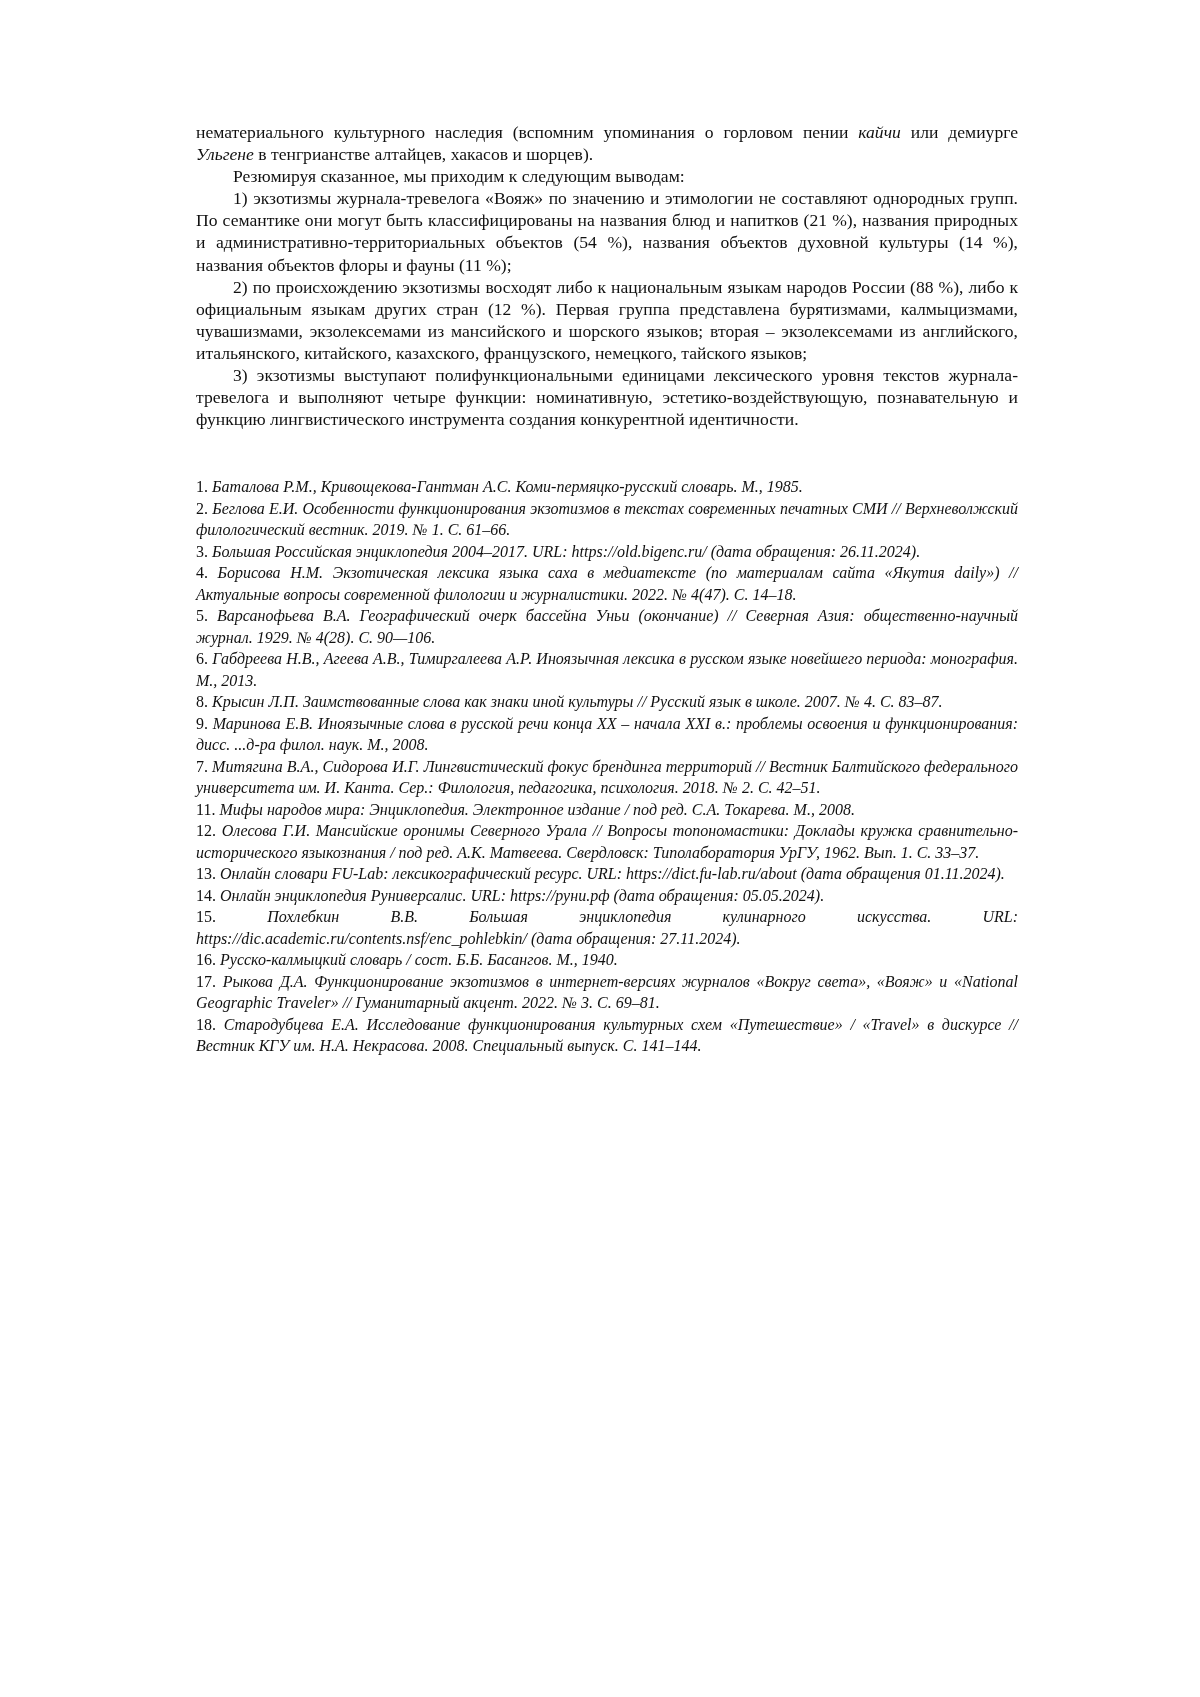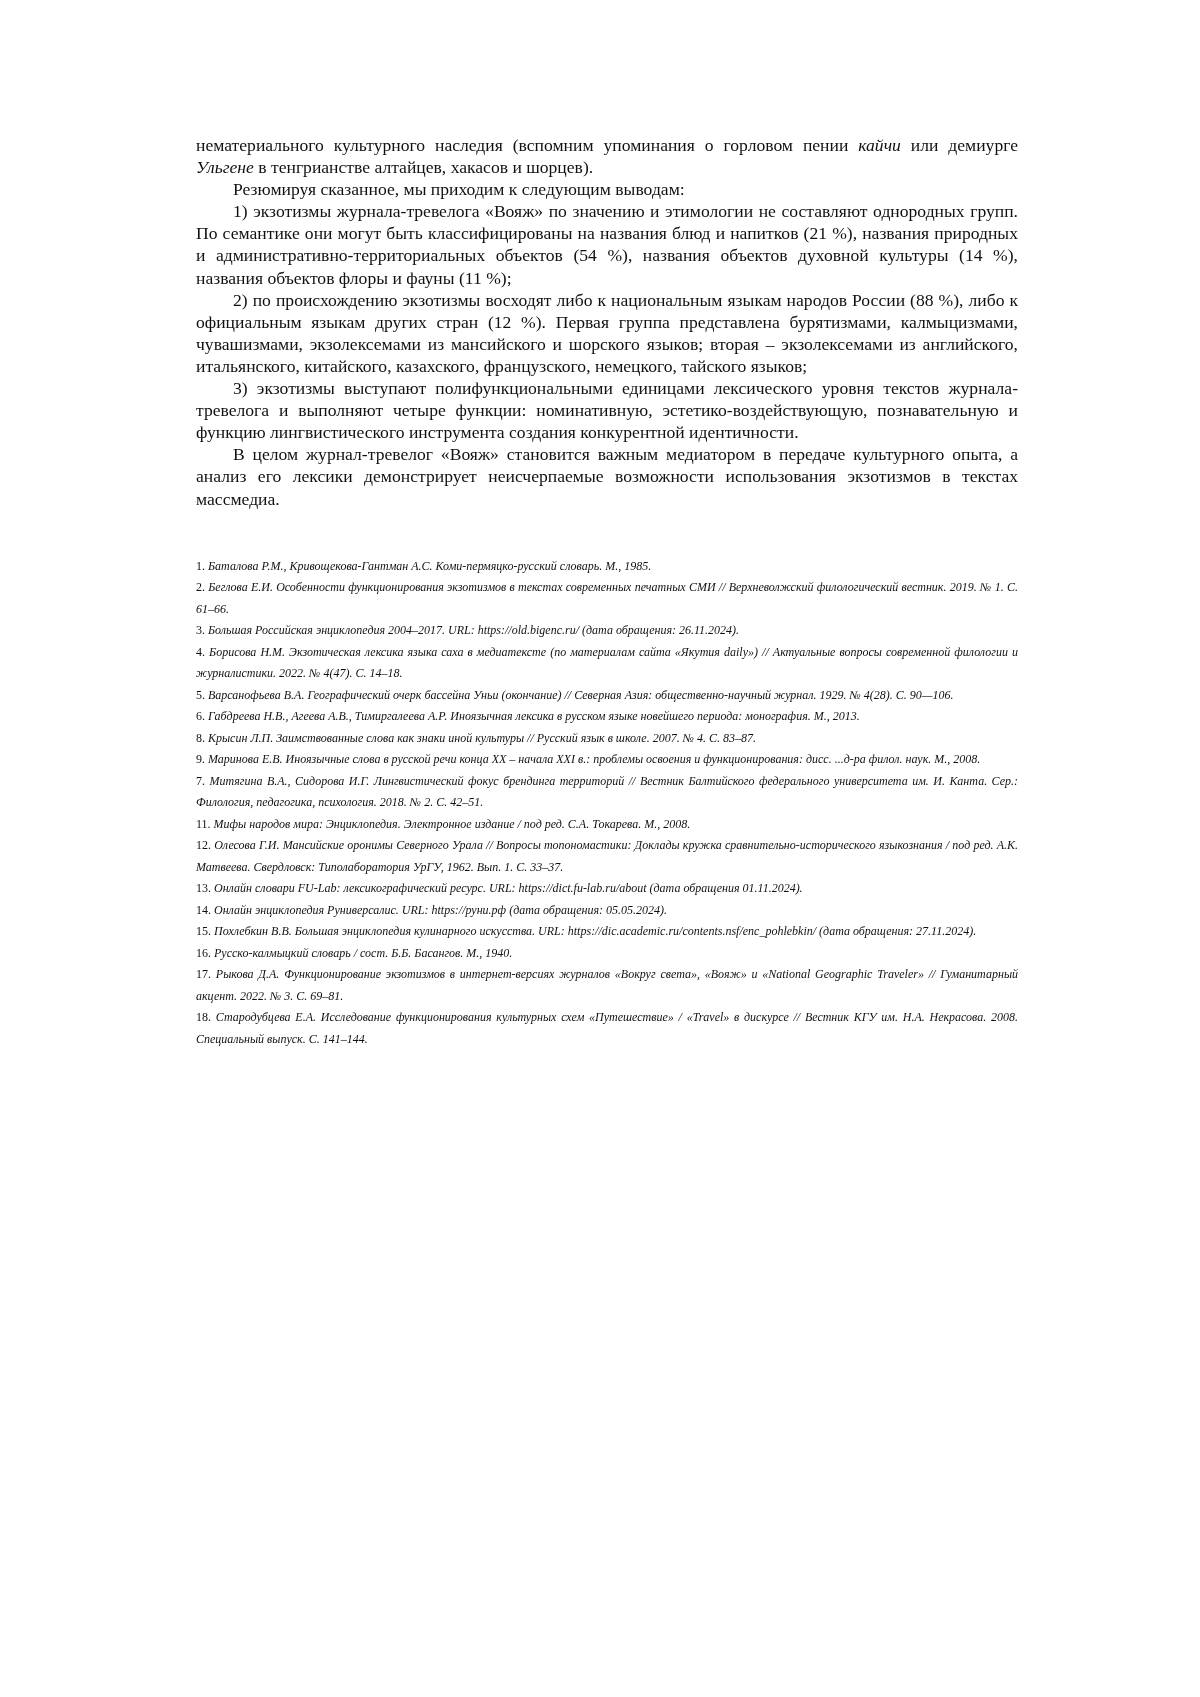--- a/index.html
+++ b/index.html
@@ -12,21 +12,21 @@
     width: 1200px;
     height: 1697px;
     background: #ffffff;
     overflow: hidden;
     font-family: "Liberation Serif", "DejaVu Serif", serif;
     color: #111111;
   }
   .content {
     position: absolute;
     left: 196px;
-    top: 134px;
+    top: 121px;
     width: 822px;
   }
   
   .body-text p {
     margin: 0;
     font-size: 17.6px;
     line-height: 22.1px;
     text-align: justify;
   }
   .body-text p.indent {
@@ -34,21 +34,21 @@
   }
   .body-text em {
     font-style: italic;
   }
   
   .references {
     margin-top: 46px;
   }
   .references p {
     margin: 0;
-    font-size: 12px;
+    font-size: 16px;
     line-height: 21.5px;
     text-align: justify;
   }
   .references .ref-num {
     font-style: normal;
   }
   .references em.ref-text {
     font-style: italic;
   }
   
@@ -66,21 +66,20 @@
 <body>
 
 <div class="page">
   <main class="content">
     <section class="body-text">
         <p class=""><span>нематериального культурного наследия (вспомним упоминания о горловом пении </span><em>кайчи</em><span> или демиурге </span><em>Ульгене</em><span> в тенгрианстве алтайцев, хакасов и шорцев).</span></p>
         <p class="indent"><span>Резюмируя сказанное, мы приходим к следующим выводам:</span></p>
         <p class="indent"><span>1) экзотизмы журнала-тревелога «Вояж» по значению и этимологии не составляют однородных групп. По семантике они могут быть классифицированы на названия блюд и напитков (21 %), названия природных и административно-территориальных объектов (54 %), названия объектов духовной культуры (14 %), названия объектов флоры и фауны (11 %);</span></p>
         <p class="indent"><span>2) по происхождению экзотизмы восходят либо к национальным языкам народов России (88 %), либо к официальным языкам других стран (12 %). Первая группа представлена бурятизмами, калмыцизмами, чувашизмами, экзолексемами из мансийского и шорского языков; вторая – экзолексемами из английского, итальянского, китайского, казахского, французского, немецкого, тайского языков;</span></p>
         <p class="indent"><span>3) экзотизмы выступают полифункциональными единицами лексического уровня текстов журнала-тревелога и выполняют четыре функции: номинативную, эстетико-воздействующую, познавательную и функцию лингвистического инструмента создания конкурентной идентичности.</span></p>
-        <p class="indent"><span>В целом журнал-тревелог «Вояж» становится важным медиатором в передаче культурного опыта, а анализ его лексики демонстрирует неисчерпаемые возможности использования экзотизмов в текстах массмедиа.</span></p>
       </section>
     <section class="references">
         <p><span class="ref-num">1. </span><em class="ref-text">Баталова Р.М., Кривощекова-Гантман А.С. Коми-пермяцко-русский словарь. М., 1985.</em></p>
         <p><span class="ref-num">2. </span><em class="ref-text">Беглова Е.И. Особенности функционирования экзотизмов в текстах современных печатных СМИ // Верхневолжский филологический вестник. 2019. № 1. С. 61–66.</em></p>
         <p><span class="ref-num">3. </span><em class="ref-text">Большая Российская энциклопедия 2004–2017. URL: https://old.bigenc.ru/ (дата обращения: 26.11.2024).</em></p>
         <p><span class="ref-num">4. </span><em class="ref-text">Борисова Н.М. Экзотическая лексика языка саха в медиатексте (по материалам сайта «Якутия daily») // Актуальные вопросы современной филологии и журналистики. 2022. № 4(47). С. 14–18.</em></p>
         <p><span class="ref-num">5. </span><em class="ref-text">Варсанофьева В.А. Географический очерк бассейна Уньи (окончание) // Северная Азия: общественно-научный журнал. 1929. № 4(28). С. 90—106.</em></p>
         <p><span class="ref-num">6. </span><em class="ref-text">Габдреева Н.В., Агеева А.В., Тимиргалеева А.Р. Иноязычная лексика в русском языке новейшего периода: монография. М., 2013.</em></p>
         <p><span class="ref-num">8. </span><em class="ref-text">Крысин Л.П. Заимствованные слова как знаки иной культуры // Русский язык в школе. 2007. № 4. С. 83–87.</em></p>
         <p><span class="ref-num">9. </span><em class="ref-text">Маринова Е.В. Иноязычные слова в русской речи конца XX – начала XXI в.: проблемы освоения и функционирования: дисс. ...д-ра филол. наук. М., 2008.</em></p>

